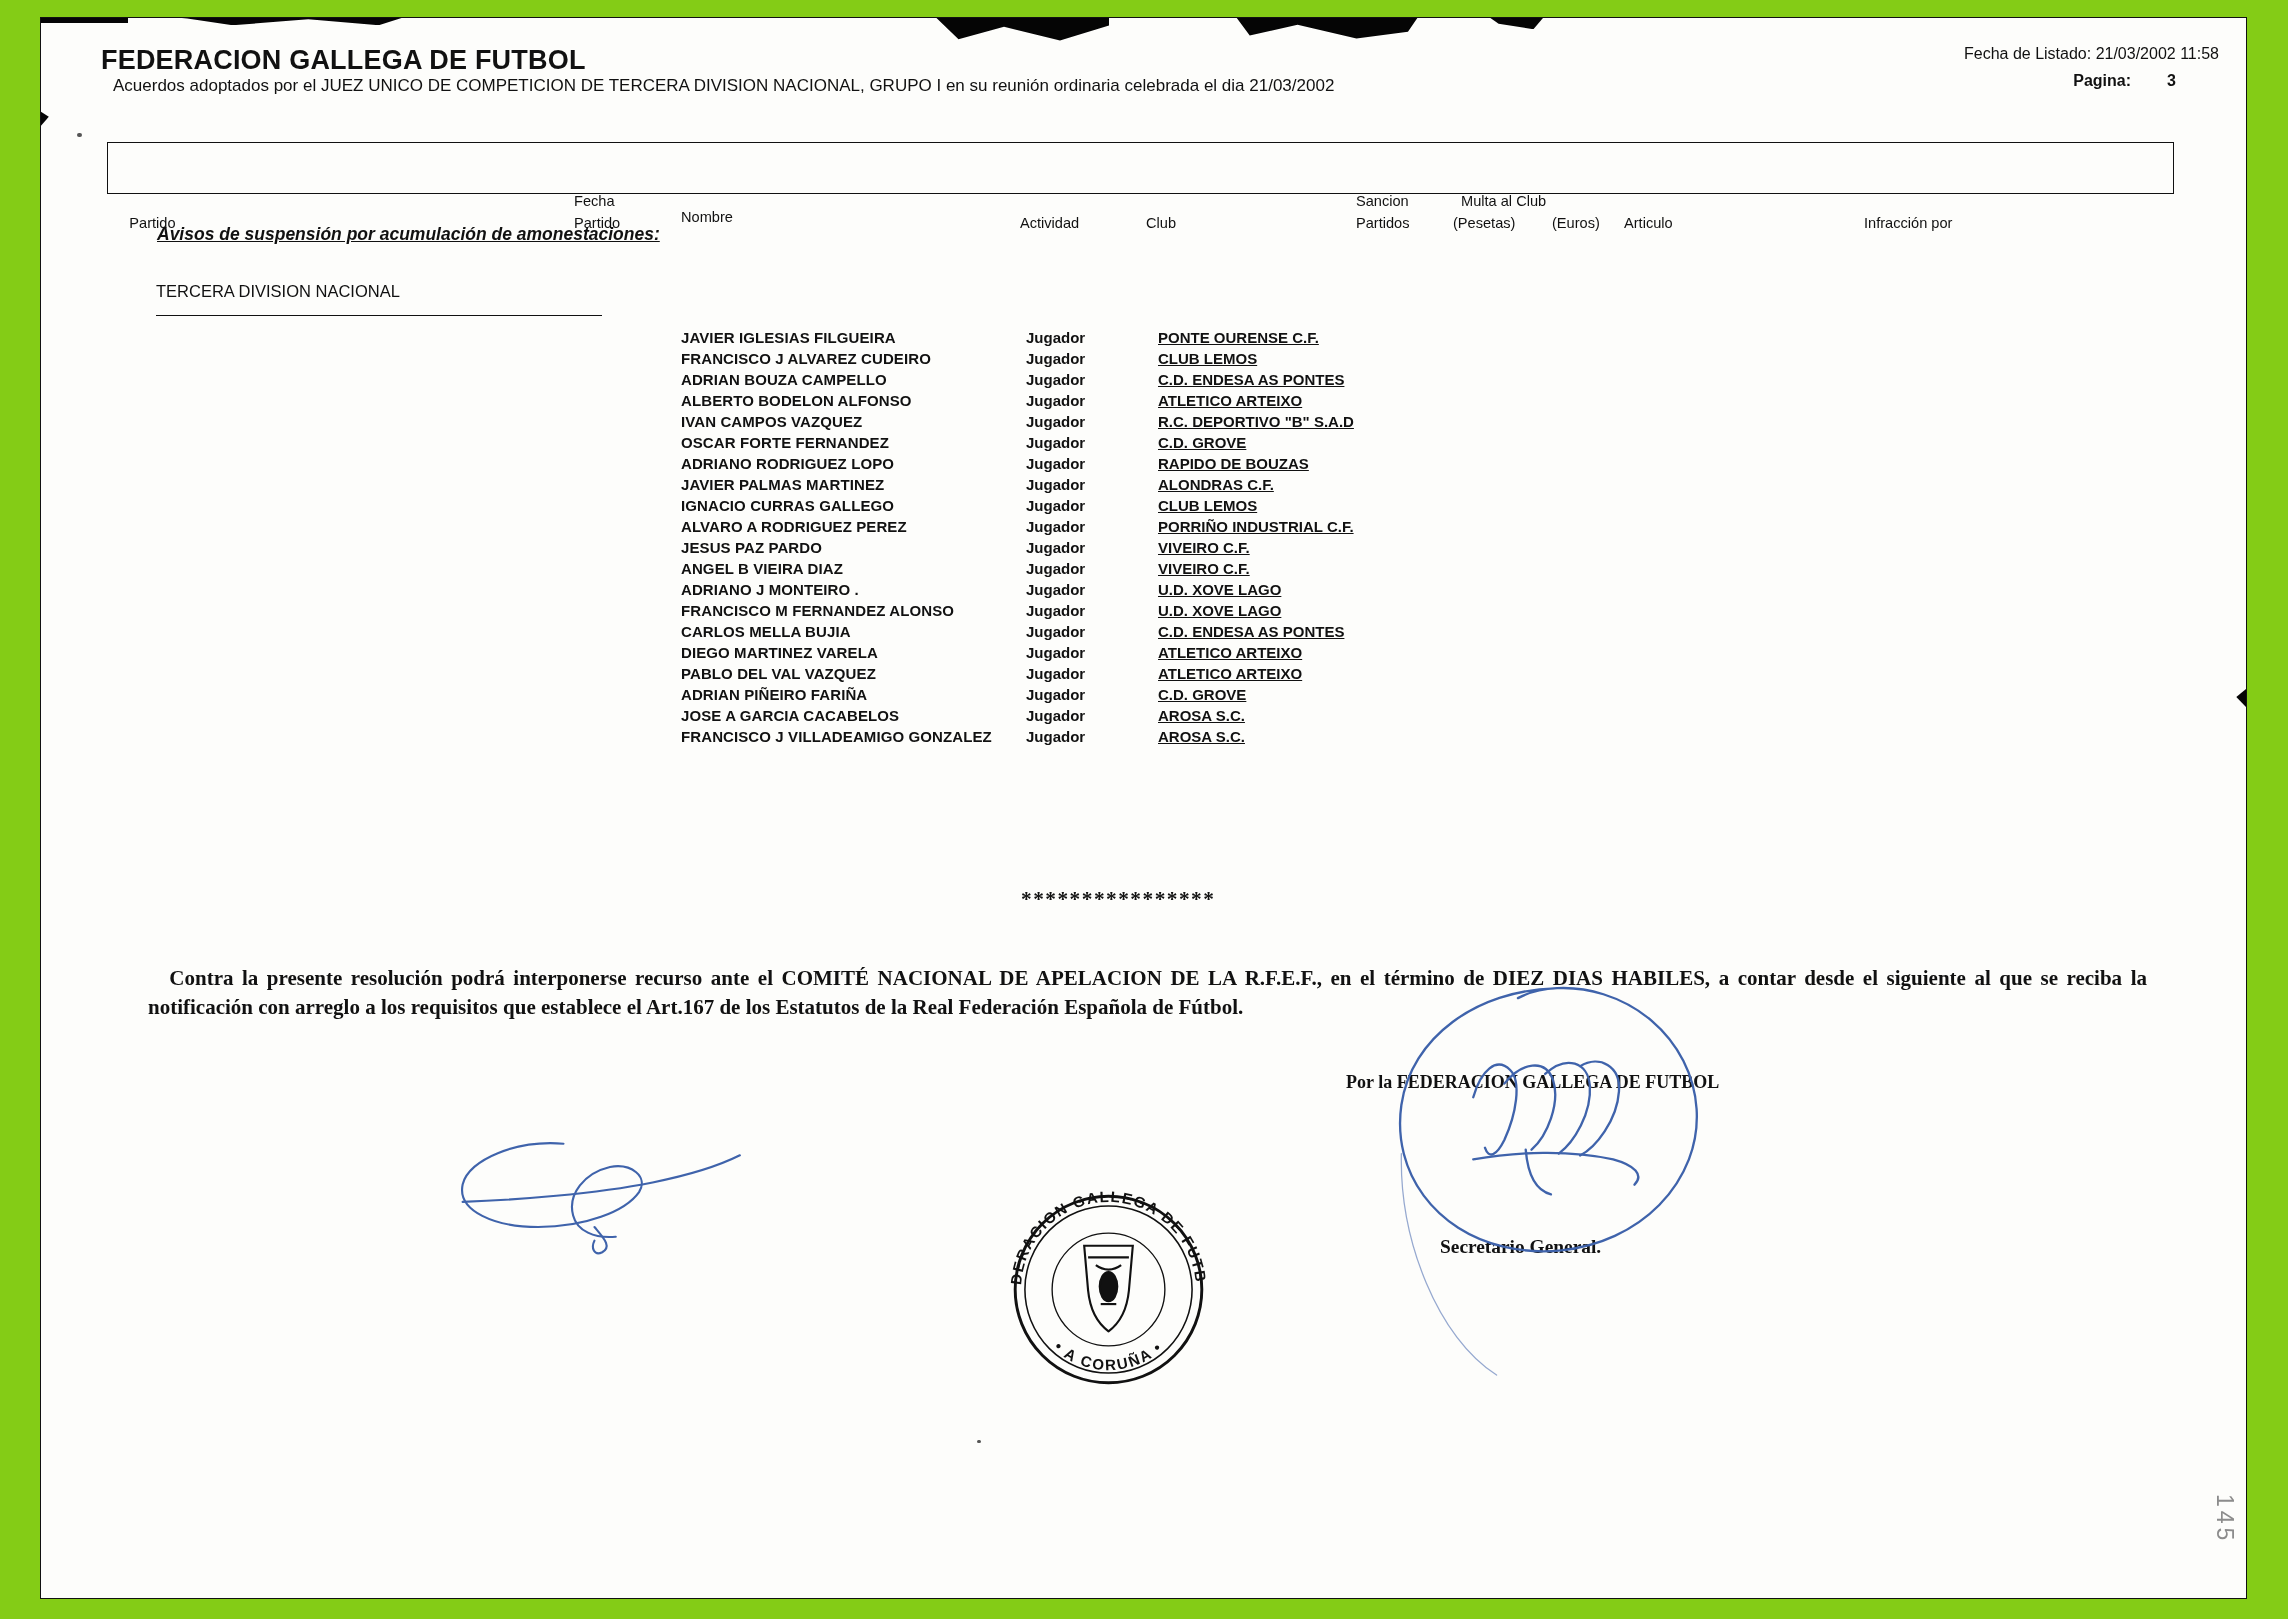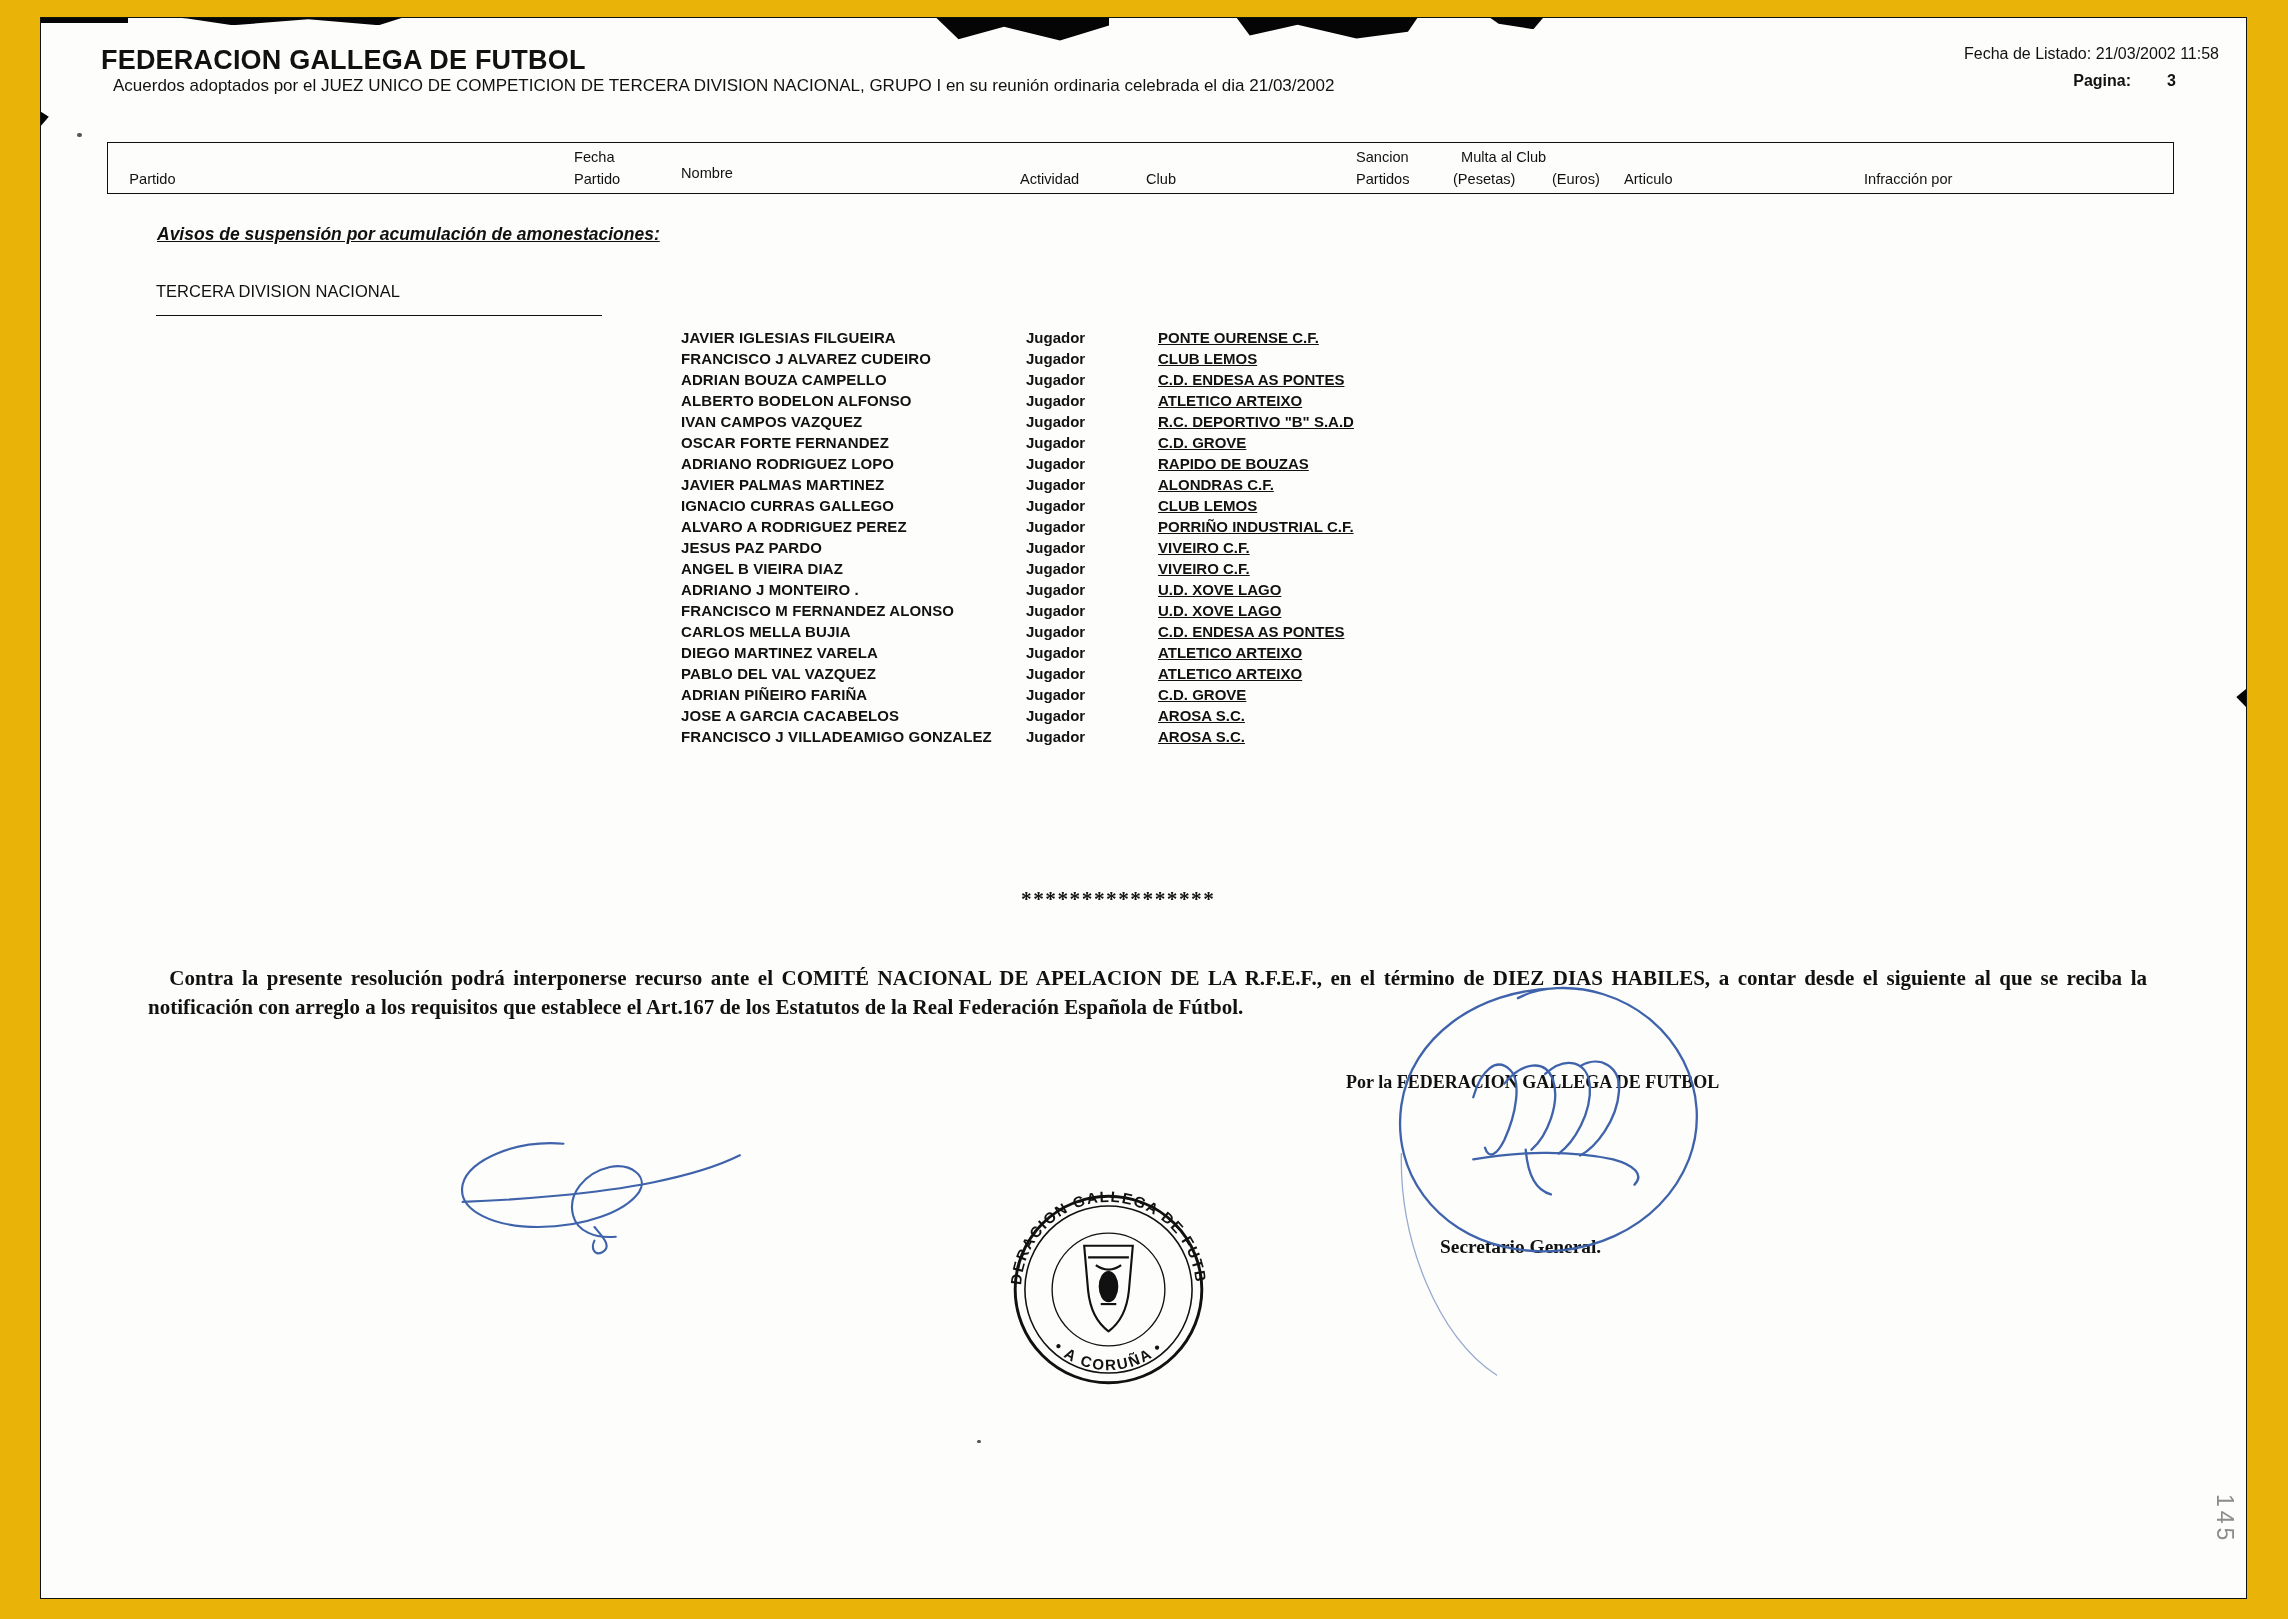--- a/index.html
+++ b/index.html
@@ -12,21 +12,21 @@
     height: 1620px;
     overflow: hidden;
     font-family: "Liberation Sans", sans-serif;
   }
   
   .scan-frame {
     position: absolute;
     left: 0; top: 0;
     width: 2288px;
     height: 1620px;
-    background: #eab308;
+    background: #84cc16;
   }
   .page {
     position: absolute;
     left: 41px;
     top: 17.5px;
     width: 2205px;
     height: 1580px;
     background: #fdfdfb;
     box-shadow: 0 0 0 1px #111;
     overflow: hidden;
@@ -98,20 +98,21 @@
     width: 2065px;
     height: 50px;
     border: 1.4px solid #111;
   }
   .colbox .c {
     position: absolute;
     font-size: 14.6px;
     color: #111;
     white-space: nowrap;
     line-height: 1.25;
+    margin-top: 44px;
   }
 
   
   .sec-title {
     position: absolute;
     left: 116px; top: 206px;
     font-size: 17.5px;
     font-weight: bold;
     font-style: italic;
     color: #111;

